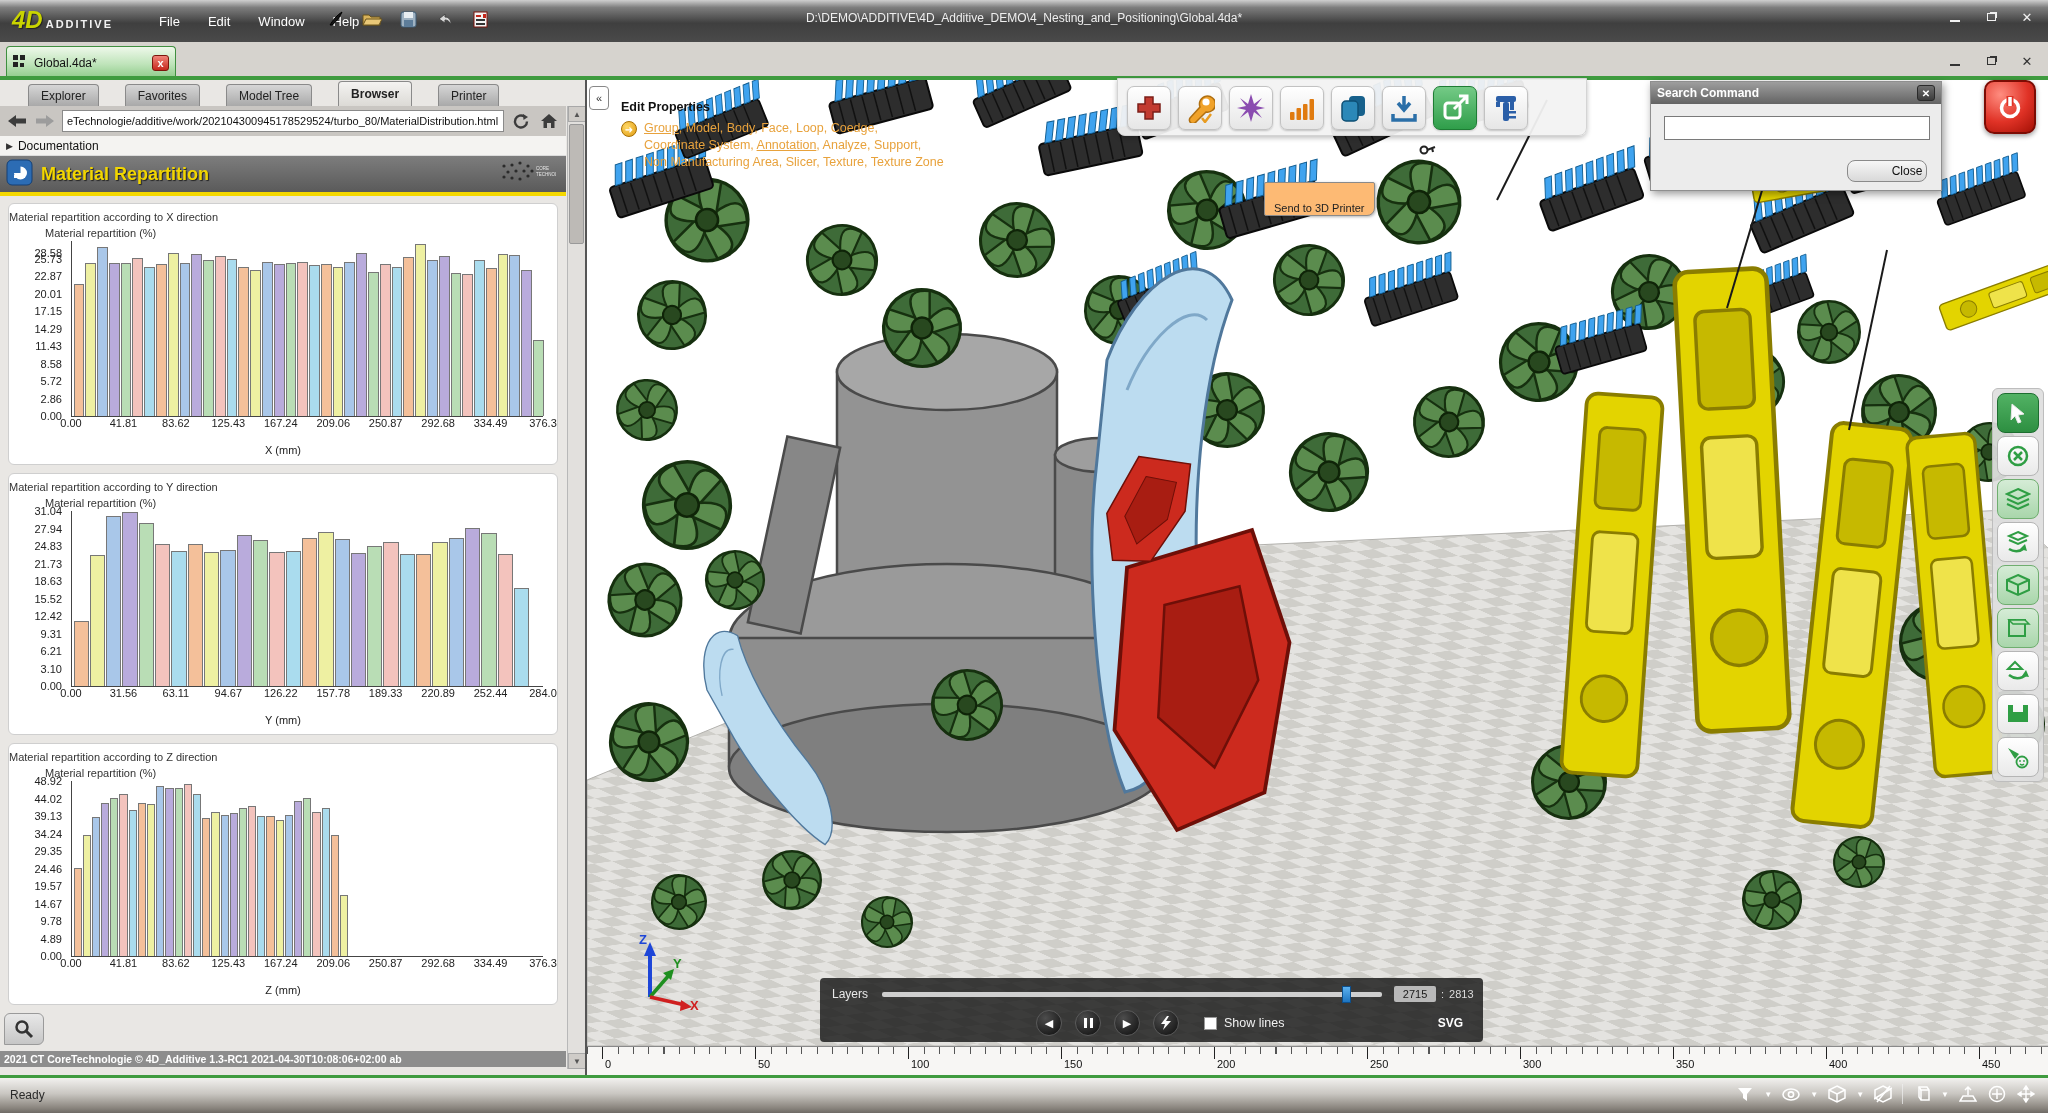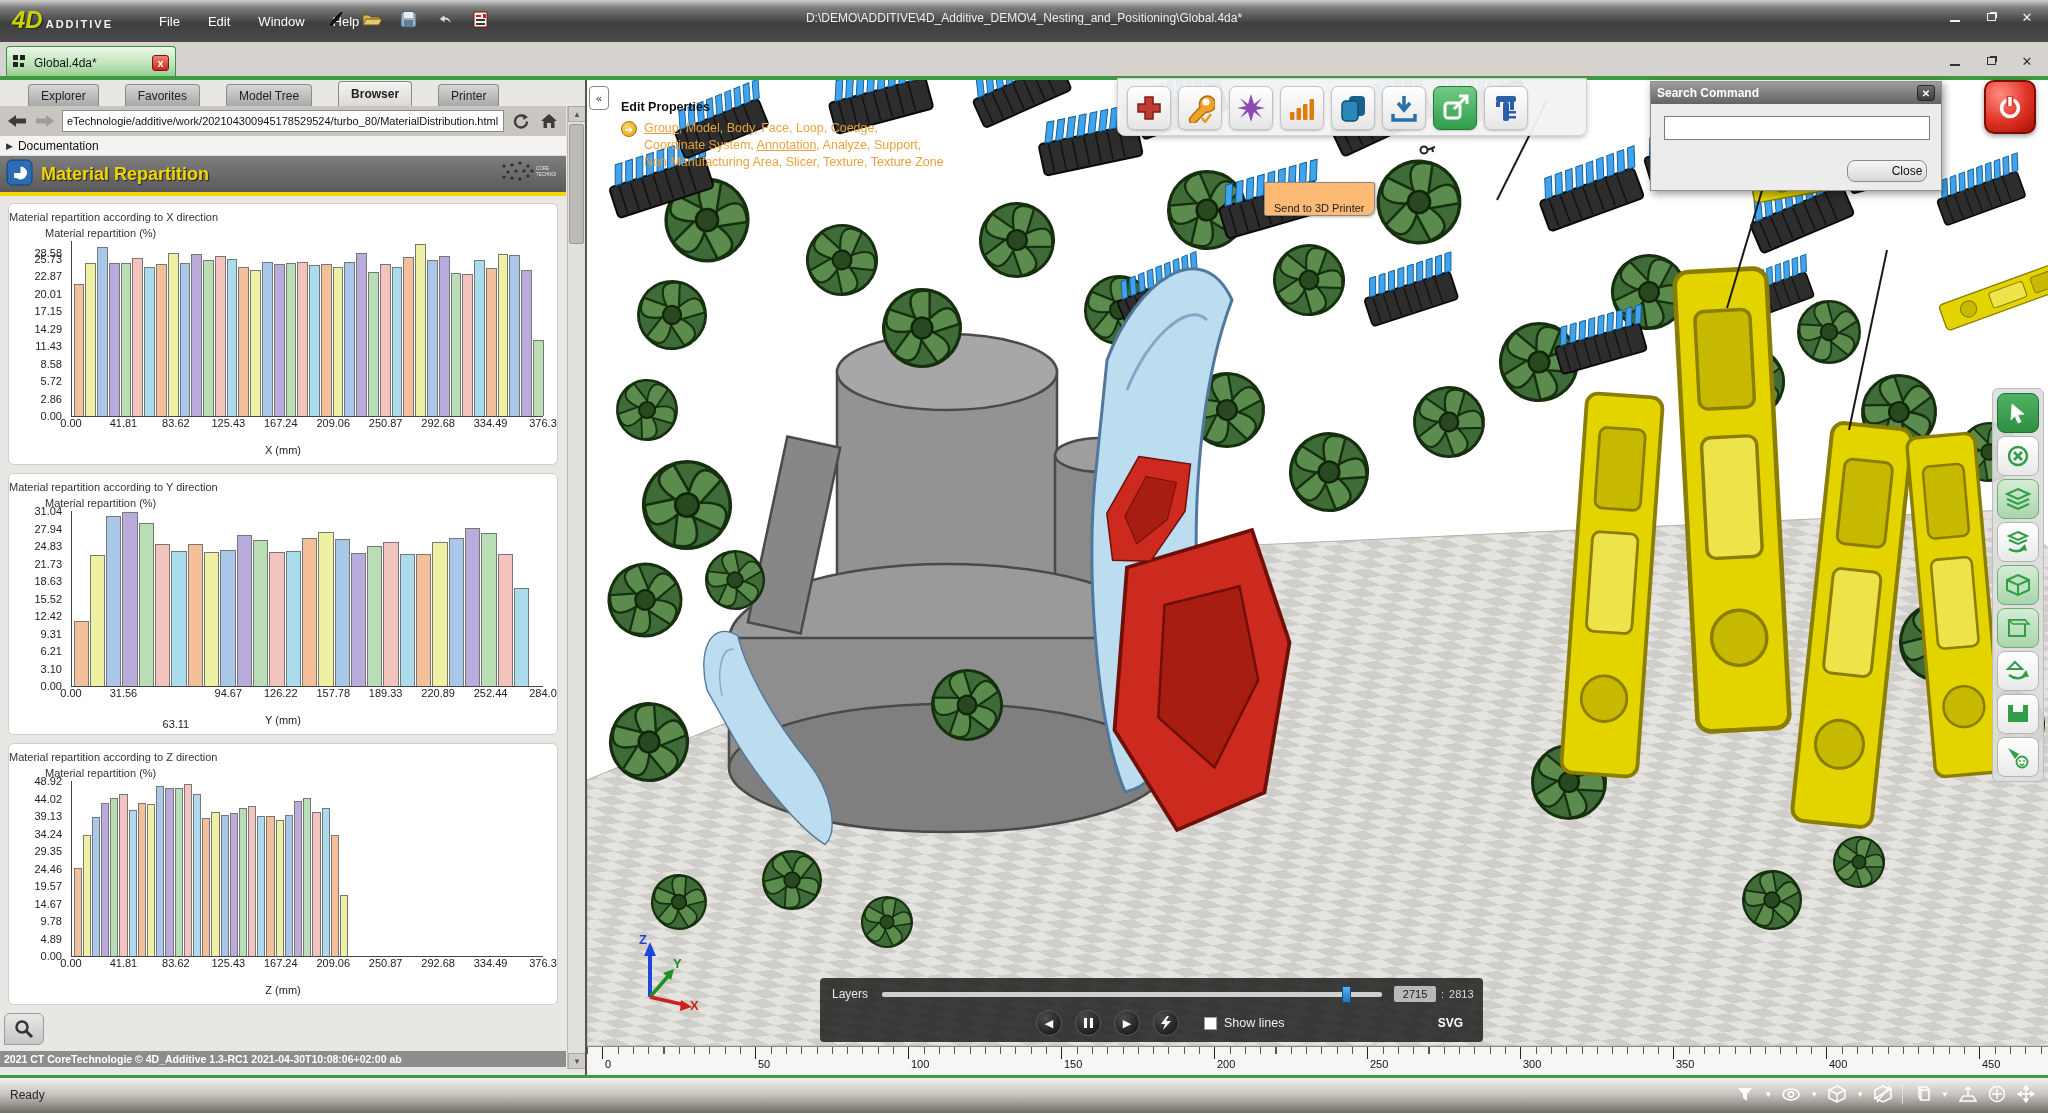--- a/index.html
+++ b/index.html
@@ -443,21 +443,21 @@
                   <div class="bar" style="height: 90.2062%; background: rgb(185, 171, 220);"></div>
                   <div class="bar" style="height: 87.6289%; background: rgb(185, 221, 181);"></div>
                   <div class="bar" style="height: 75.7088%; background: rgb(243, 195, 189);"></div>
                   <div class="bar" style="height: 56.0567%; background: rgb(170, 220, 238);"></div>
                 </div>
               </div>
             </div>
           <div class="xticks">
               <div class="xtick" style="left: 0%;">0.00</div>
               <div class="xtick" style="left: 11.1111%;">31.56</div>
-              <div class="xtick" style="left: 22.2222%; margin-top: 31px;">63.11</div>
+              <div class="xtick" style="left: 22.2222%;">63.11</div>
               <div class="xtick" style="left: 33.3333%;">94.67</div>
               <div class="xtick" style="left: 44.4444%;">126.22</div>
               <div class="xtick" style="left: 55.5556%;">157.78</div>
               <div class="xtick" style="left: 66.6667%;">189.33</div>
               <div class="xtick" style="left: 77.7778%;">220.89</div>
               <div class="xtick" style="left: 88.8889%;">252.44</div>
               <div class="xtick" style="left: 100%;">284.0</div>
             </div>
           <div class="c-xlabel">Y (mm)</div>
         </div>

